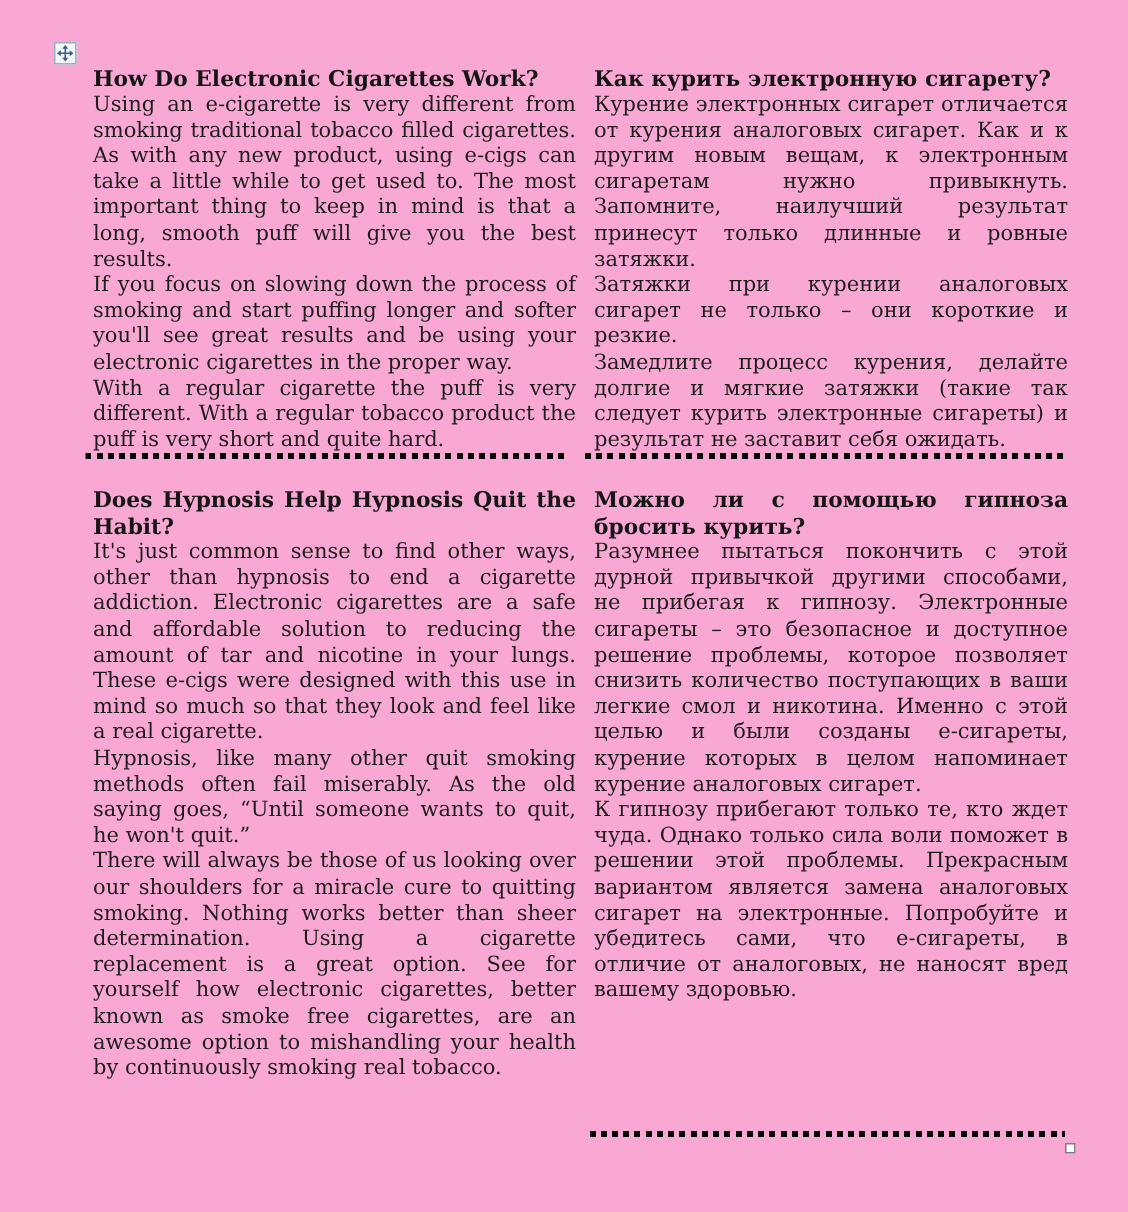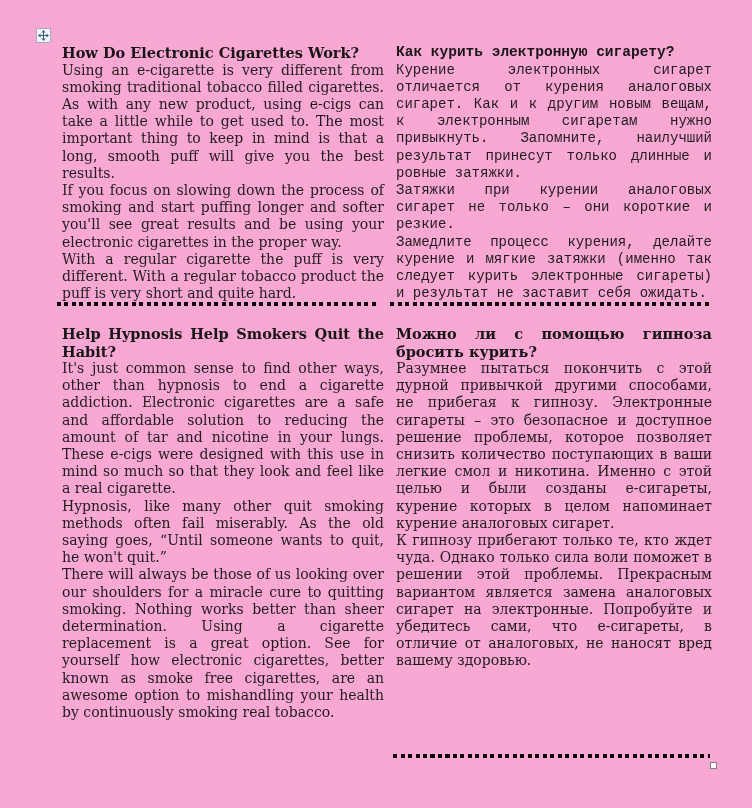--- a/index.html
+++ b/index.html
@@ -37,21 +37,21 @@
     margin: 0;
     font-size: 14.5px;
     line-height: 17.5px;
     font-weight: bold;
     color: #161616;
     text-align: justify;
   }
   .cell p { margin: 0; }
 
   .cell-tl { left: 62px;  top: 44px;  width: 322px; }
-  .cell-tr { left: 396px; top: 44px;  width: 316px; font-family: Liberation Mono, monospace; }
+  .cell-tr { left: 396px; top: 44px;  width: 316px; }
   .cell-bl { left: 62px;  top: 325px; width: 322px; }
   .cell-br { left: 396px; top: 325px; width: 316px; }
 
   
   .dotted {
     position: absolute;
     height: 4px;
     background: repeating-linear-gradient(90deg,
       #000000 0, #000000 4px,
       transparent 4px, transparent 7.5px);
@@ -95,28 +95,28 @@
     <h2>How Do Electronic Cigarettes Work?</h2>
     <p>Using an e-cigarette is very different from smoking traditional tobacco filled cigarettes. As with any new product, using e-cigs can take a little while to get used to. The most important thing to keep in mind is that a long, smooth puff will give you the best results.</p>
     <p>If you focus on slowing down the process of smoking and start puffing longer and softer you'll see great results and be using your electronic cigarettes in the proper way.</p>
     <p>With a regular cigarette the puff is very different. With a regular tobacco product the puff is very short and quite hard.</p>
   </div>
 
   <div class="cell cell-tr">
     <h2>Как курить электронную сигарету?</h2>
     <p>Курение электронных сигарет отличается от курения аналоговых сигарет. Как и к другим новым вещам, к электронным сигаретам нужно привыкнуть. Запомните, наилучший результат принесут только длинные и ровные затяжки.</p>
     <p>Затяжки при курении аналоговых сигарет не только – они короткие и резкие.</p>
-    <p>Замедлите процесс курения, делайте курение и мягкие затяжки (именно так следует курить электронные сигареты) и результат не заставит себя ожидать.</p>
+    <p>Замедлите процесс курения, делайте долгие и мягкие затяжки (такие так следует курить электронные сигареты) и результат не заставит себя ожидать.</p>
   </div>
 
   <div class="dotted sep-mid-left"></div>
   <div class="dotted sep-mid-right"></div>
 
   <div class="cell cell-bl">
-    <h2>Help Hypnosis Help Smokers Quit the Habit?</h2>
+    <h2>Does Hypnosis Help Hypnosis Quit the Habit?</h2>
     <p>It's just common sense to find other ways, other than hypnosis to end a cigarette addiction. Electronic cigarettes are a safe and affordable solution to reducing the amount of tar and nicotine in your lungs.  These e-cigs were designed with this use in mind so much so that they look and feel like a real cigarette.</p>
     <p>Hypnosis, like many other quit smoking methods often fail miserably.  As the old saying goes, “Until someone wants to quit, he won't quit.”</p>
     <p>There will always be those of us looking over our shoulders for a miracle cure to quitting smoking. Nothing works better than sheer determination.  Using a cigarette replacement is a great option. See for yourself how electronic cigarettes, better known as smoke free cigarettes, are an awesome option to mishandling your health by continuously smoking real tobacco.</p>
   </div>
 
   <div class="cell cell-br">
     <h2>Можно ли с помощью гипноза бросить курить?</h2>
     <p>Разумнее пытаться покончить с этой дурной привычкой другими способами, не прибегая к гипнозу. Электронные сигареты – это безопасное и доступное решение проблемы, которое позволяет снизить количество поступающих в ваши легкие смол и никотина. Именно с этой целью и были созданы е-сигареты, курение которых в целом напоминает курение аналоговых сигарет.</p>
     <p>К гипнозу прибегают только те, кто ждет чуда. Однако только сила воли поможет в решении этой проблемы. Прекрасным вариантом является замена аналоговых сигарет на электронные. Попробуйте и убедитесь сами, что е-сигареты, в отличие от аналоговых, не наносят вред вашему здоровью.</p>
   </div>

